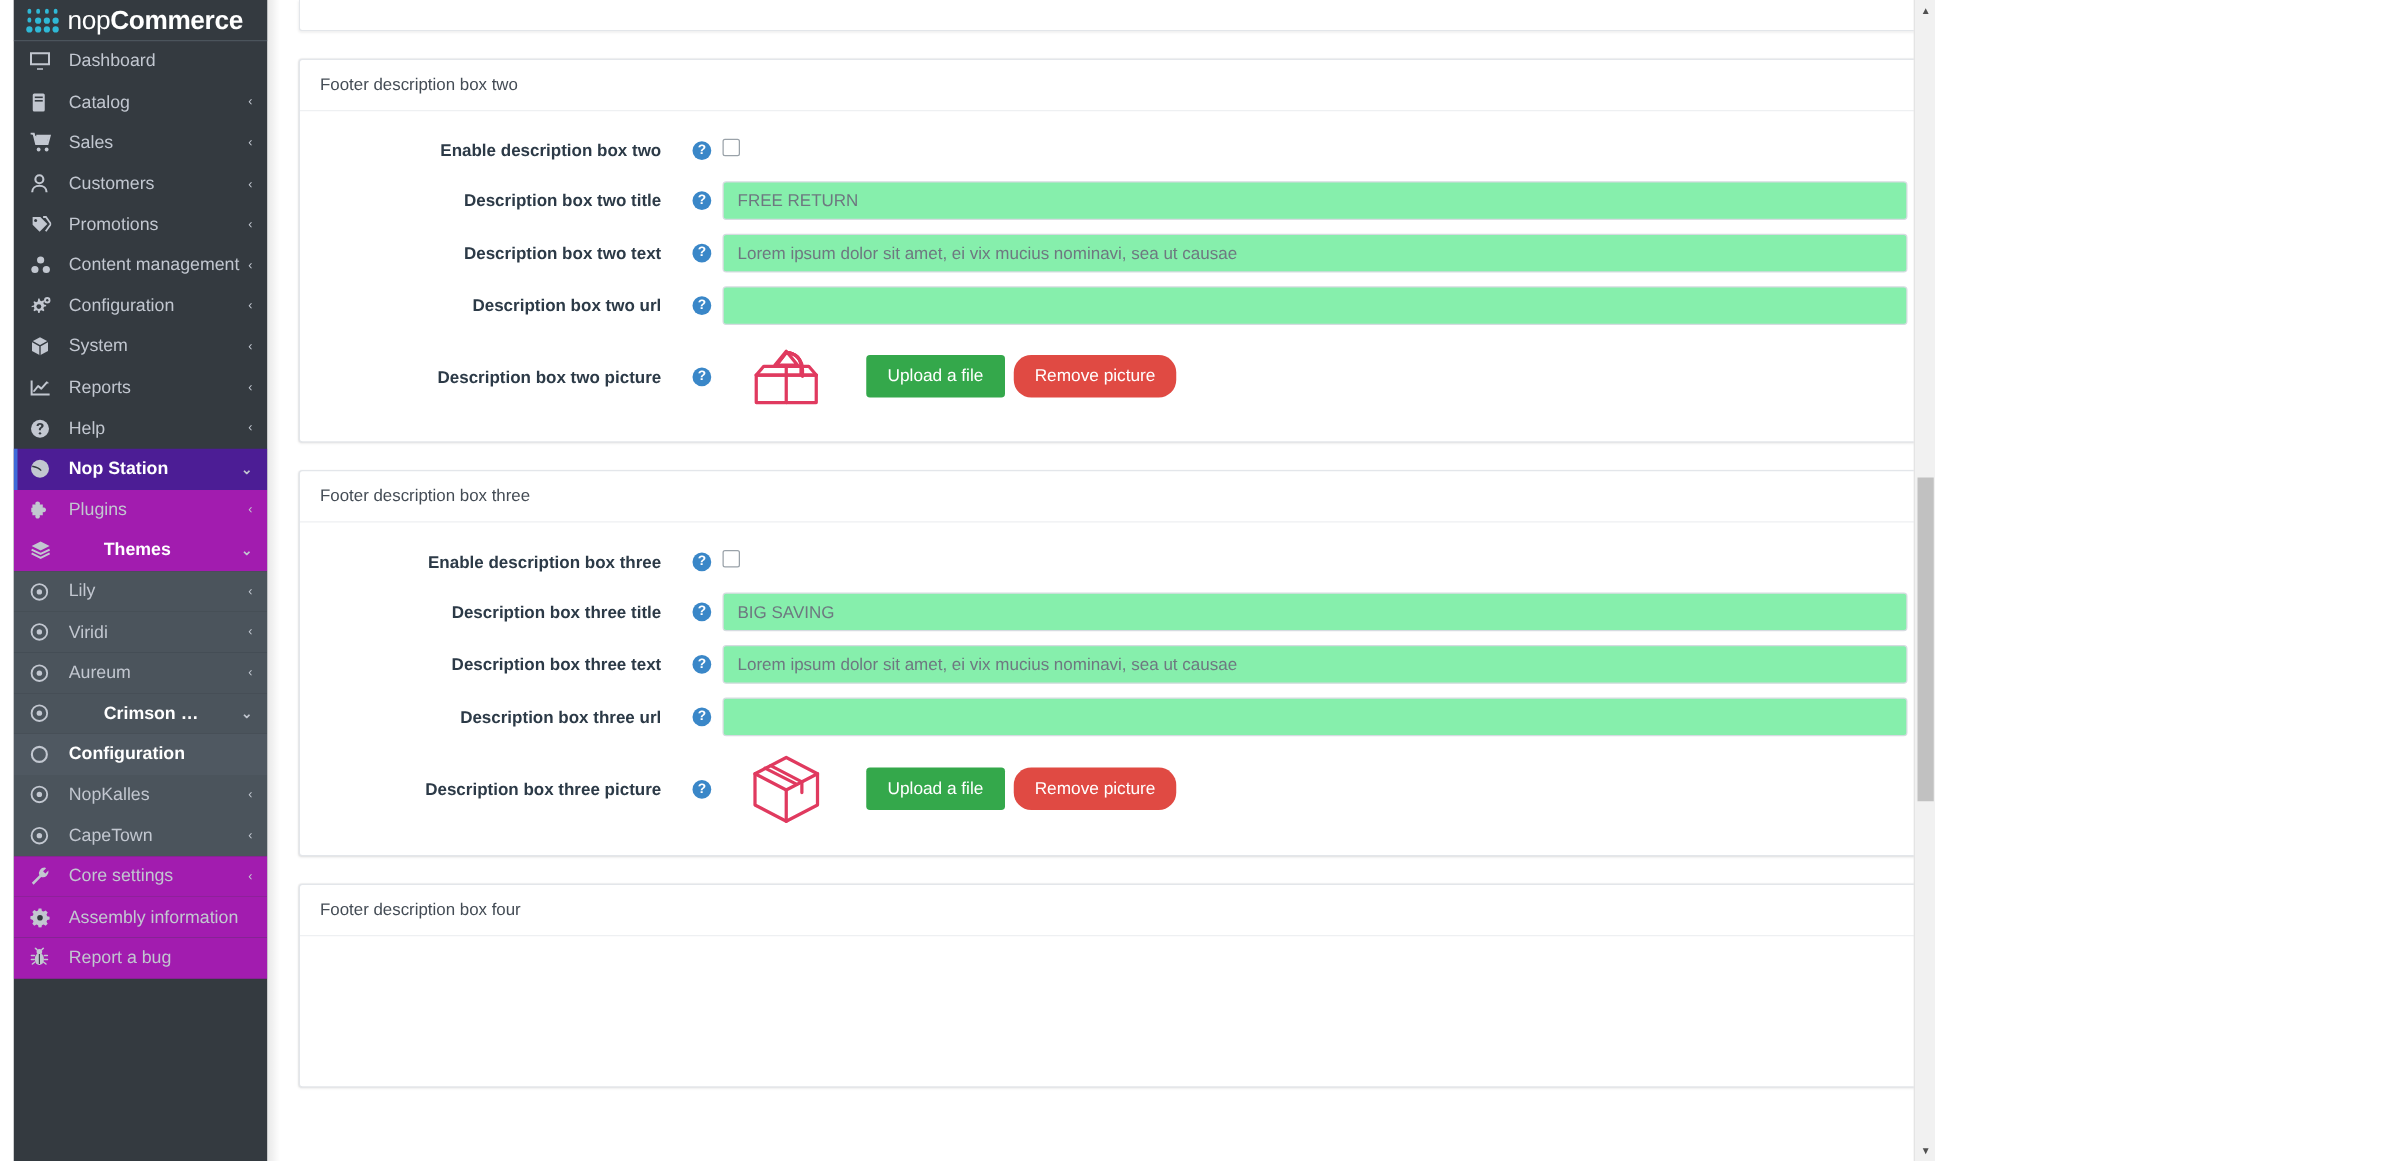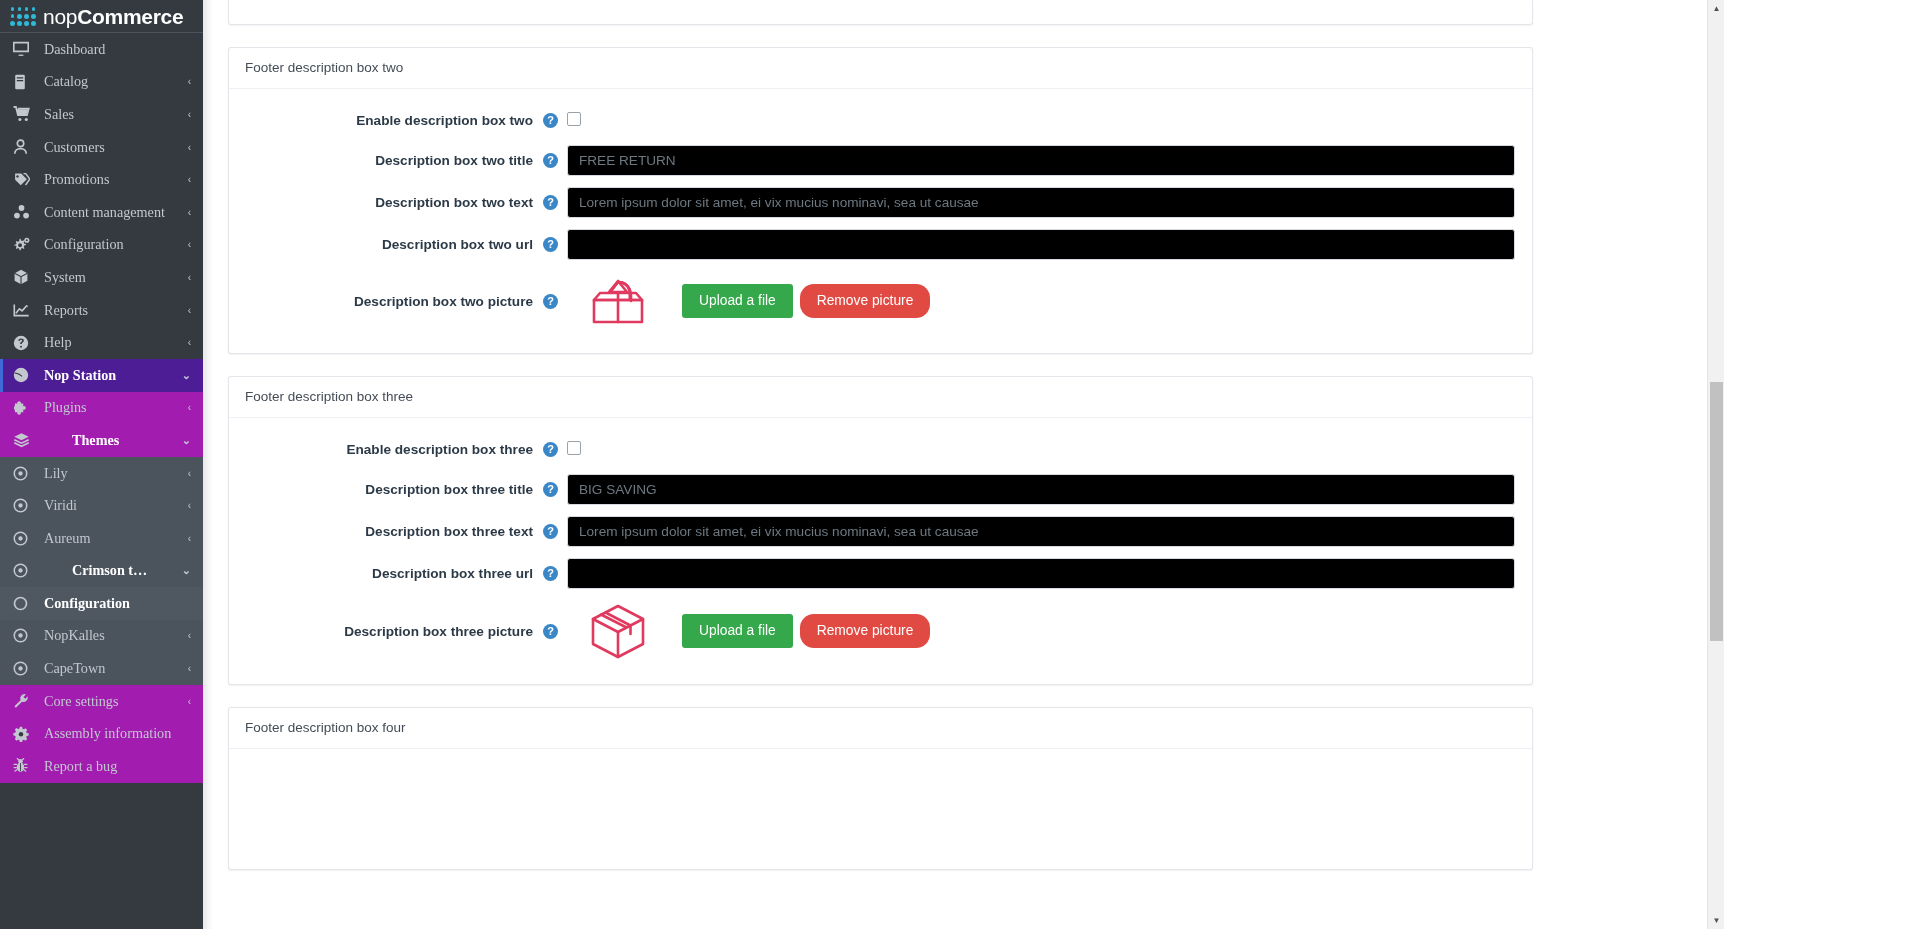--- a/index.html
+++ b/index.html
@@ -4,21 +4,21 @@
 <style>
   * { box-sizing: border-box; }
   html, body {
     margin: 0; padding: 0;
     width: 1920px; height: 929px;
     overflow: hidden;
     font-family: "Liberation Sans", sans-serif;
   }
   body { background: #ffffff; }
 
-  .app { display: flex; width: 1724px; height: 929px; position: relative; }
+  .app { display: flex; width: 1548px; height: 929px; position: relative; padding-left: 11px; }
 
   
   .sidebar {
     width: 203px; min-width: 203px; height: 929px;
     background: #343a40;
     color: #c2c7d0;
     overflow: hidden;
     position: relative;
   }
   .brand {
@@ -46,21 +46,21 @@
     font-size: 14.2px;
     position: relative;
     white-space: nowrap;
   }
   .nav-item .ico {
     width: 22px; min-width: 22px; margin-right: 9px;
     display: flex; align-items: center; justify-content: flex-start;
     color: #c2c7d0;
   }
   .nav-item .ico svg { display: block; }
-  .nav-item .label { flex: 1; overflow: hidden; text-overflow: ellipsis; font-family: Liberation Serif, serif; }
+  .nav-item .label { flex: 1; overflow: hidden; text-overflow: ellipsis; }
   .nav-item .chev { font-size: 10px; color: #c2c7d0; margin-left: 6px; }
   .nav-item .chev.down { font-size: 11px; }
 
   .nav-item.active-parent { background: #4c1d95; color: #fff; font-weight: 700; }
   .nav-item.active-parent::before {
     content: ""; position: absolute; left: 0; top: 0; bottom: 0; width: 3px; background: #3f6ad8;
   }
   .nav-item.bold { font-weight: 700; color: #fff; gap: 28px; }
   .nav-item.sub { background: #a21caf; }
   .nav-item.sub2 { background: #4b545c; align-items: center; }
@@ -103,42 +103,42 @@
     min-height: 27px;
   }
   .form-row.picrow { margin-bottom: 0; align-items: center; }
   .form-label {
     width: 322px; min-width: 322px;
     text-align: right;
     padding-right: 9px;
     font-size: 13.6px;
     font-weight: 700;
     color: #2c3a47;
-    display: flex; align-items: center; justify-content: flex-end; gap: 10px;
+    display: flex; align-items: center; justify-content: flex-end; gap: 25px;
   }
   .help-icon {
     width: 15px; height: 15px; min-width: 15px;
     border-radius: 50%;
     background: #3a87c8;
     color: #ffffff;
     font-size: 11px; font-weight: 700;
     display: inline-flex; align-items: center; justify-content: center;
     line-height: 1;
   }
   .form-control-wrap { flex: 1; max-width: 948px; }
   input.tf {
     width: 100%;
     height: 31px;
     border: 1px solid #d5dbe0;
     border-radius: 3px;
     padding: 4px 11px;
     font-size: 13.6px;
     color: #6e7880;
     font-family: "Liberation Sans", sans-serif;
-    background: #000000;
+    background: #86efac;
     outline: none;
   }
   input.tf::placeholder { color: #8d959c; }
   input.cb {
     width: 14px; height: 14px;
     margin: 0;
     border: 1px solid #9aa2a9;
     border-radius: 2px;
     appearance: none; -webkit-appearance: none;
     background: #fff;

